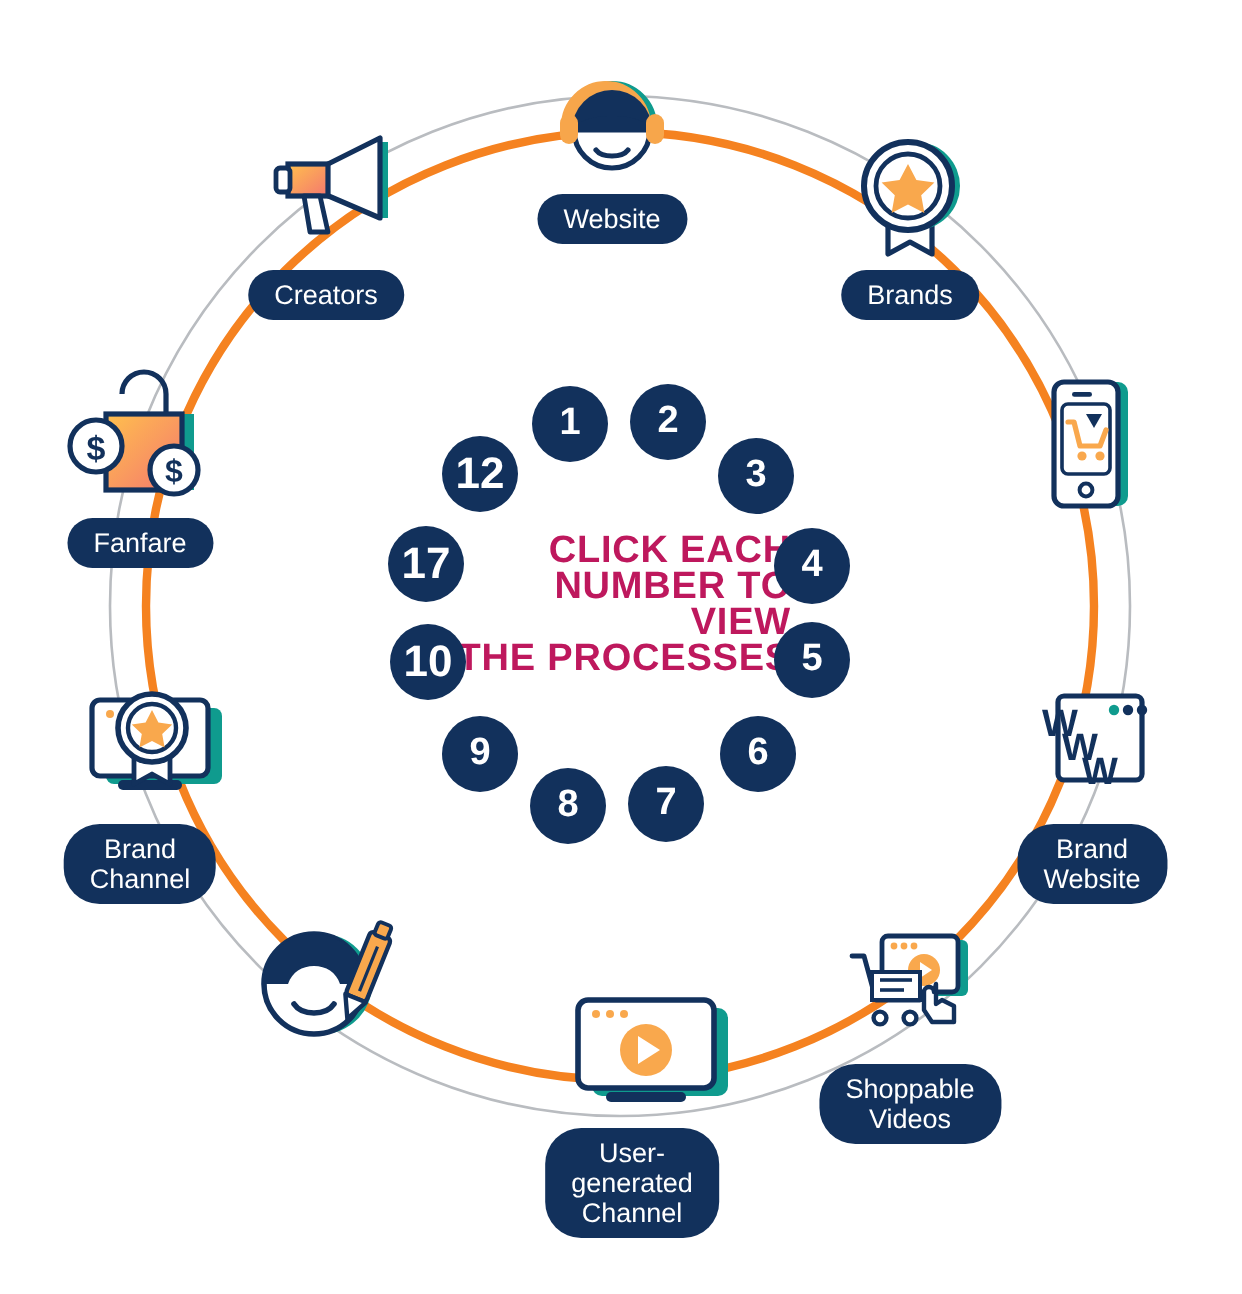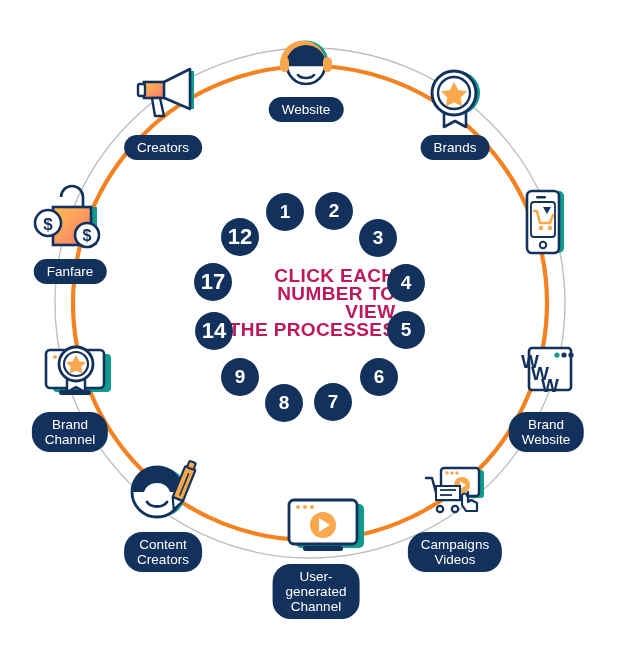--- a/index.html
+++ b/index.html
@@ -51,21 +51,21 @@
 
   <div class="num" style="left:285px;top:212px;">1</div>
   <div class="num" style="left:334px;top:211px;">2</div>
   <div class="num" style="left:378px;top:238px;">3</div>
   <div class="num" style="left:406px;top:283px;">4</div>
   <div class="num" style="left:406px;top:330px;">5</div>
   <div class="num" style="left:379px;top:377px;">6</div>
   <div class="num" style="left:333px;top:402px;">7</div>
   <div class="num" style="left:284px;top:403px;">8</div>
   <div class="num" style="left:240px;top:377px;">9</div>
-  <div class="num two-d" style="left:214px;top:331px;">14</div>
+  <div class="num two-d" style="left:214px;top:331px;">10</div>
   <div class="num two-d" style="left:213px;top:282px;">17</div>
   <div class="num two-d" style="left:240px;top:237px;">12</div>
 
   <div class="node" style="left:306px;top:62px;">
     <div class="ico">
       <svg viewBox="0 0 78 78" width="78" height="78">
         <path d="M20 40a19 19 0 0 1 38 0" fill="none" stroke="#0f9b8e" stroke-width="7"></path>
         <path d="M20 40a19 19 0 0 1 38 0" fill="none" stroke="#f7a64b" stroke-width="7" transform="translate(-3,0)"></path>
         <circle cx="39" cy="42" r="20" fill="#12315c"></circle>
         <path d="M20 42a19 19 0 0 0 38 0z" fill="#fff" stroke="#12315c" stroke-width="2.6"></path>
@@ -135,21 +135,21 @@
         <path d="M44 25l6 4-6 4z" fill="#fff"></path>
         <path d="M10 22h6l6 22h22" fill="none" stroke="#12315c" stroke-width="2.4" stroke-linecap="round" stroke-linejoin="round"></path>
         <rect x="20" y="30" width="24" height="14" fill="#fff" stroke="#12315c" stroke-width="2"></rect>
         <line x1="24" y1="34" x2="40" y2="34" stroke="#12315c" stroke-width="1.8"></line>
         <line x1="24" y1="39" x2="36" y2="39" stroke="#12315c" stroke-width="1.8"></line>
         <circle cx="24" cy="53" r="3.2" fill="none" stroke="#12315c" stroke-width="2.2"></circle>
         <circle cx="39" cy="53" r="3.2" fill="none" stroke="#12315c" stroke-width="2.2"></circle>
         <path d="M52 36v10l3-2 6 3v8h-11l-4-6v-9a2.5 2.5 0 0 1 5 0z" fill="#fff" stroke="#12315c" stroke-width="2.2" stroke-linejoin="round"></path>
       </svg>
     </div>
-    <div class="pill" style="top:76px;">Campaigns
+    <div class="pill" style="top:76px;">Shoppable
 Videos</div>
   </div>
 
   <div class="node" style="left:316px;top:527px;">
     <div class="ico">
       <svg viewBox="0 0 98 78" width="98" height="78">
         <rect x="19" y="16" width="68" height="44" rx="5" fill="#0f9b8e"></rect>
         <rect x="12" y="12" width="68" height="44" rx="5" fill="#fff" stroke="#12315c" stroke-width="2.8"></rect>
         <circle cx="21" cy="19" r="2" fill="#f9a84d"></circle>
         <circle cx="28" cy="19" r="2" fill="#f9a84d"></circle>
@@ -175,22 +175,20 @@
         <path d="M20 36c2-6 7-9 13-9s11 3 13 9z" fill="#fff"></path>
         <path d="M23 46c4 6 16 6 20 0" fill="none" stroke="#12315c" stroke-width="2.8" stroke-linecap="round"></path>
         <g transform="rotate(22 58 34)">
           <rect x="52" y="10" width="11" height="34" rx="2" fill="#f9a84d" stroke="#12315c" stroke-width="2.2"></rect>
           <path d="M52 44h11l-5.5 11z" fill="#fff" stroke="#12315c" stroke-width="2.2" stroke-linejoin="round"></path>
           <rect x="54" y="4" width="7" height="7" rx="1.5" fill="#f9a84d" stroke="#12315c" stroke-width="2"></rect>
           <line x1="58" y1="16" x2="58" y2="40" stroke="#12315c" stroke-width="1.6"></line>
         </g>
       </svg>
     </div>
-    <div class="pill" style="top:76px;">Content
-Creators</div>
   </div>
 
   <div class="node" style="left:70px;top:375px;">
     <div class="ico">
       <svg viewBox="0 0 88 78" width="88" height="78">
         <rect x="22" y="18" width="58" height="38" rx="4" fill="#0f9b8e"></rect>
         <rect x="15" y="14" width="58" height="38" rx="4" fill="#fff" stroke="#12315c" stroke-width="2.6"></rect>
         <circle cx="24" cy="21" r="2" fill="#f9a84d"></circle>
         <circle cx="31" cy="21" r="2" fill="#f9a84d"></circle>
         <circle cx="38" cy="21" r="2" fill="#f9a84d"></circle>

